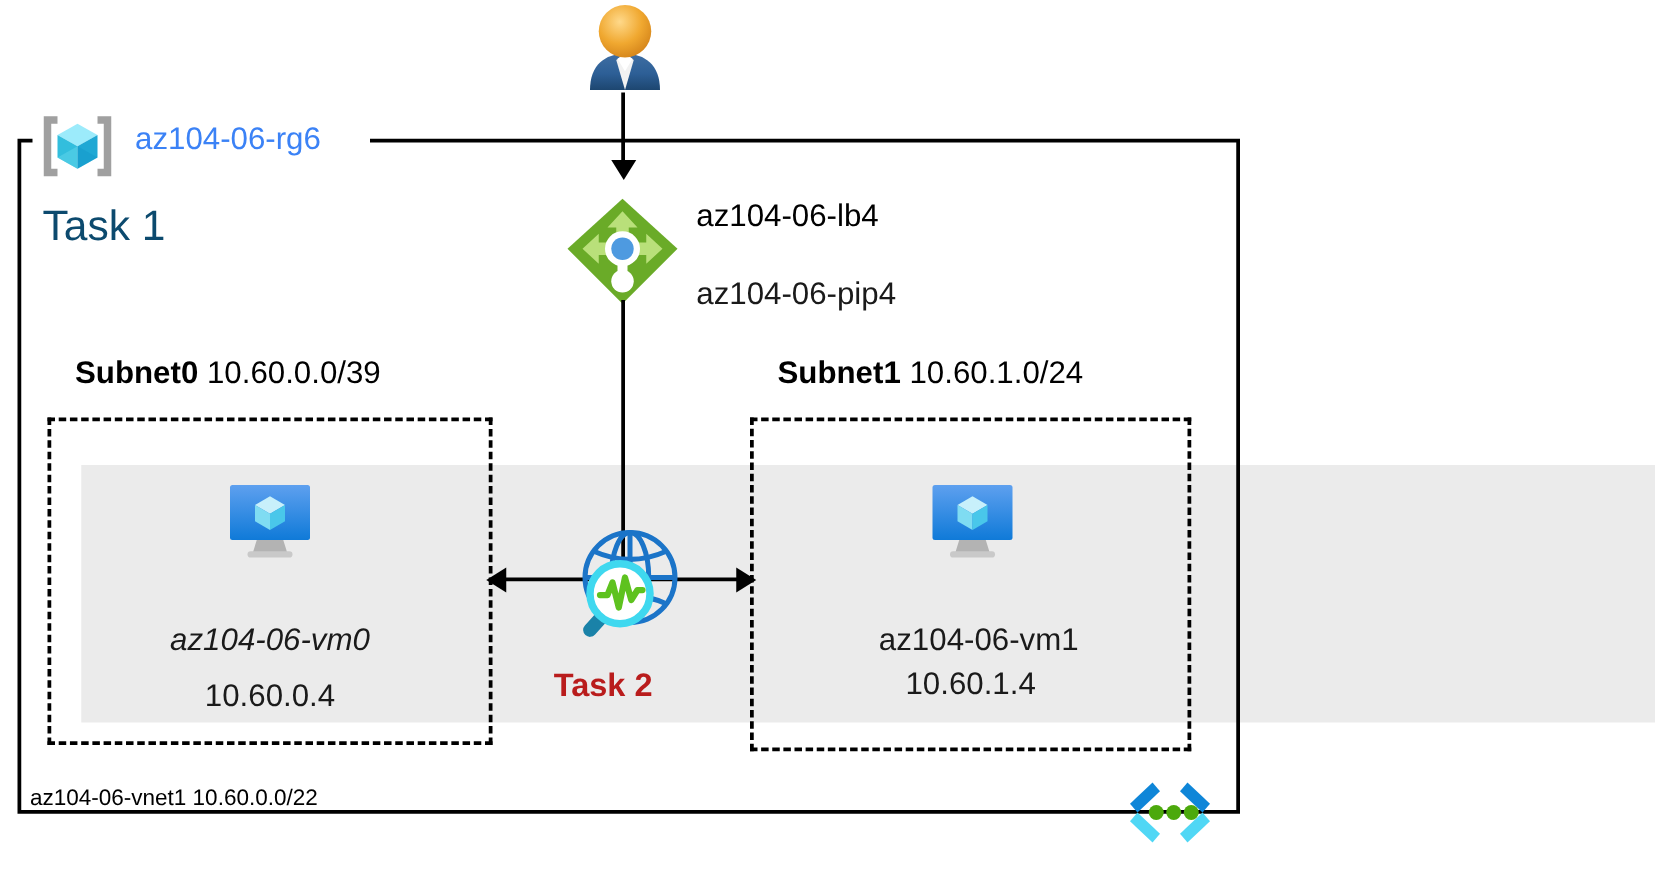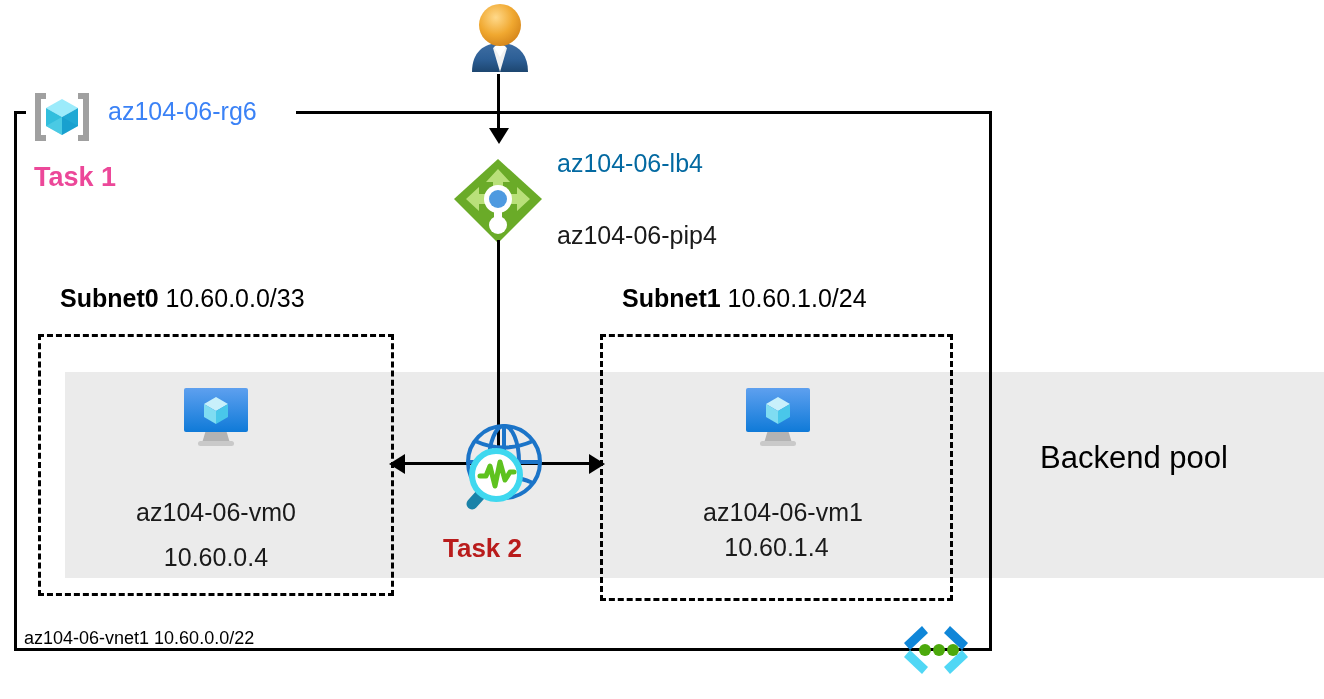--- a/index.html
+++ b/index.html
@@ -64,23 +64,23 @@
   #rg-label {
     left: 108px;
     top: 97px;
     font-size: 25px;
     color: #3b82f6;
     white-space: nowrap;
   }
   #task1-label {
     left: 34px;
     top: 162px;
-    font-size: 27px;
-    font-weight: bold;
-    color: #ec4899;
+    font-size: 34px;
+    font-weight: normal;
+    color: #0c4a6e;
     white-space: nowrap;
   }
 
   
   #user-icon-wrap {
     left: 462px;
     top: 2px;
     width: 76px;
     height: 72px;
   }
@@ -103,23 +103,23 @@
 
   
   #lb-icon-wrap {
     left: 450px;
     top: 155px;
     width: 96px;
     height: 96px;
   }
   #lb-label-1 {
     left: 557px;
-    top: 149px;
-    font-size: 25px;
-    color: #0369a1;
+    top: 159px;
+    font-size: 25px;
+    color: #000000;
     white-space: nowrap;
   }
   #lb-label-2 {
     left: 557px;
     top: 200px;
     font-size: 25px;
     color: #1a1a1a;
     white-space: nowrap;
     margin-top: 21px;
   }
@@ -155,21 +155,21 @@
   .vm-icon-wrap { width: 72px; height: 72px; }
   #vm0-icon-wrap { left: 180px; top: 380px; }
   #vm1-icon-wrap { left: 742px; top: 380px; }
 
   .vm-label {
     font-size: 25px;
     color: #1a1a1a;
     text-align: center;
     white-space: nowrap;
   }
-  #vm0-name { left: 38px;  top: 498px; width: 356px; }
+  #vm0-name { left: 38px;  top: 498px; width: 356px; font-style: italic; }
   #vm0-ip   { left: 38px;  top: 543px; width: 356px; text-align: center; }
   #vm1-name { left: 600px; top: 498px; width: 366px; }
   #vm1-ip   { left: 600px; top: 533px; width: 353px; text-align: center; }
 
   
   #nw-icon-wrap {
     left: 452px;
     top: 418px;
     width: 96px;
     height: 92px;
@@ -221,21 +221,20 @@
     width: 80px;
     height: 56px;
   }
 </style>
 </head>
 <body>
 
 <div id="canvas">
 
   <div class="abs" id="backend-pool-band"></div>
-  <div class="abs" id="backend-pool-label">Backend pool</div>
 
   <div class="abs" id="rg-border"></div>
   <div class="abs" id="rg-label-notch"></div>
 
   <div class="abs" id="rg-icon-wrap">
     <svg width="64" height="54" viewBox="0 0 64 54">
 
       <path d="M16 3 L5 3 L5 51 L16 51 L16 45 L11 45 L11 9 L16 9 Z" fill="#a0a0a0"></path>
 
       <path d="M48 3 L59 3 L59 51 L48 51 L48 45 L53 45 L53 9 L48 9 Z" fill="#a0a0a0"></path>
@@ -295,21 +294,21 @@
 
       <circle cx="48" cy="44" r="9" fill="#4e9ae0"></circle>
     </svg>
   </div>
   <div class="abs" id="lb-label-1">az104-06-lb4</div>
   <div class="abs" id="lb-label-2">az104-06-pip4</div>
   <div class="abs" id="lb-down-line"></div>
 
   <div class="abs subnet-label" id="subnet0-label">
     <b>Subnet0</b>
-    <span>10.60.0.0/33</span>
+    <span>10.60.0.0/39</span>
   </div>
   <div class="abs subnet-box" id="subnet0-box"></div>
 
   <div class="abs vm-icon-wrap" id="vm0-icon-wrap">
     <svg width="72" height="72" viewBox="0 0 72 72">
       <defs>
         <linearGradient id="monGrad0" x1="0" y1="0" x2="0" y2="1">
           <stop offset="0%" stop-color="#5ea0ef"></stop>
           <stop offset="100%" stop-color="#0f7ad8"></stop>
         </linearGradient>

